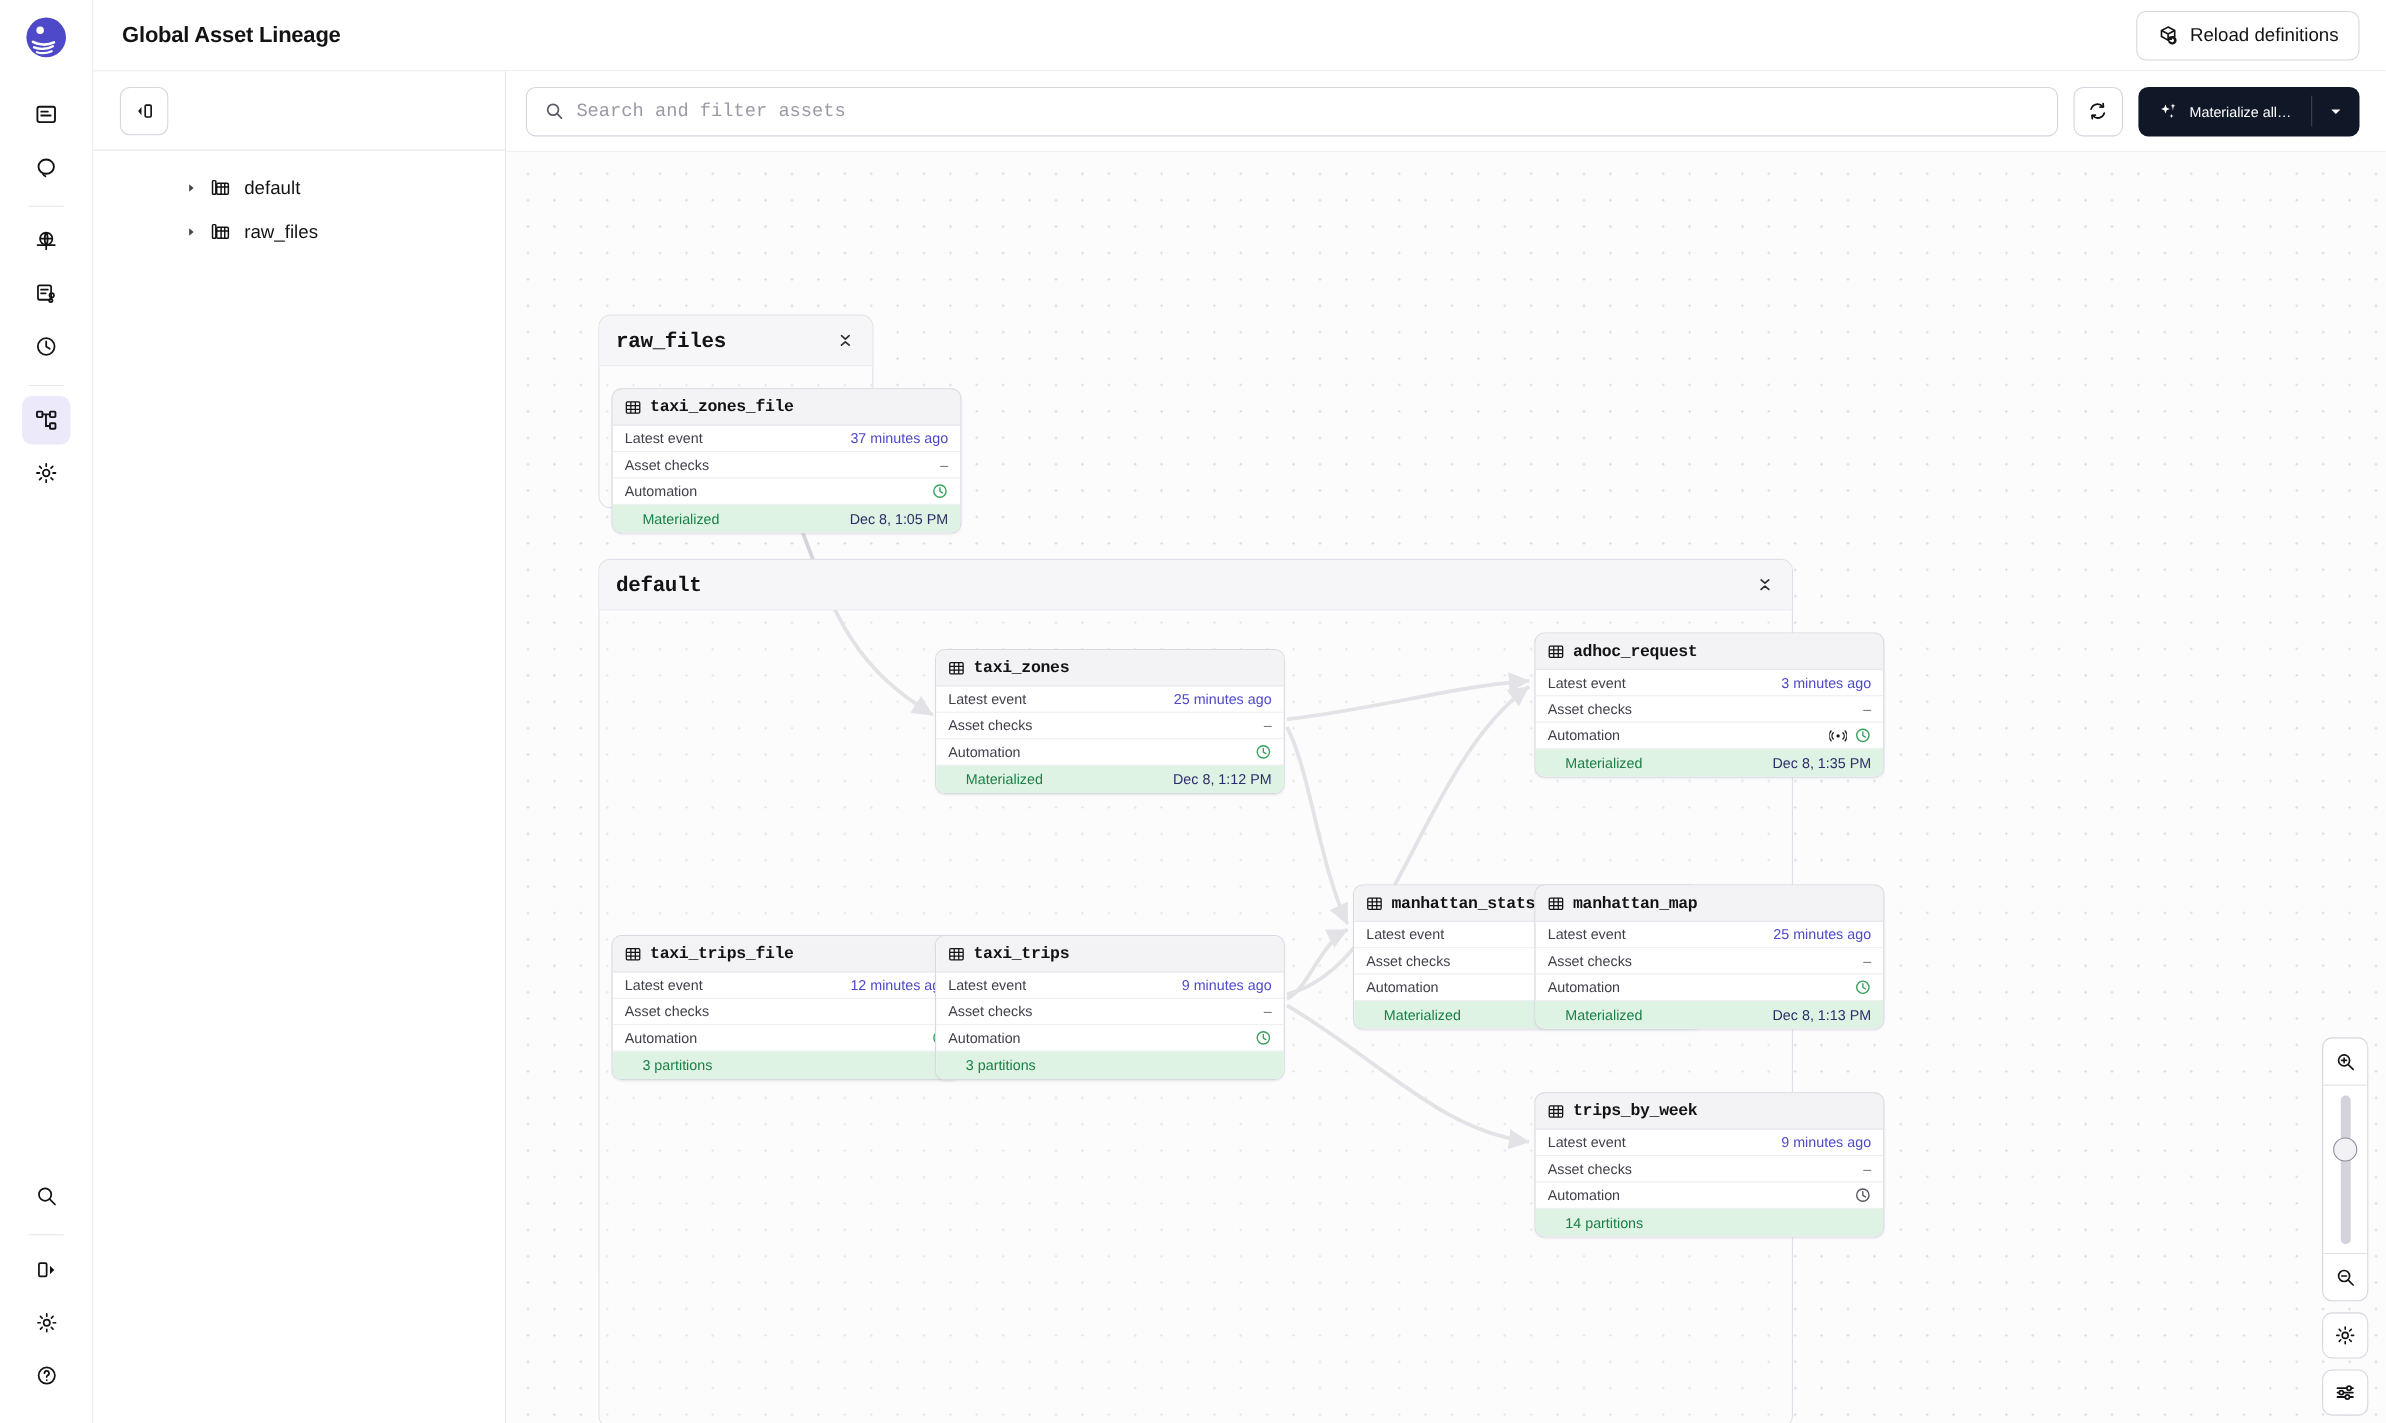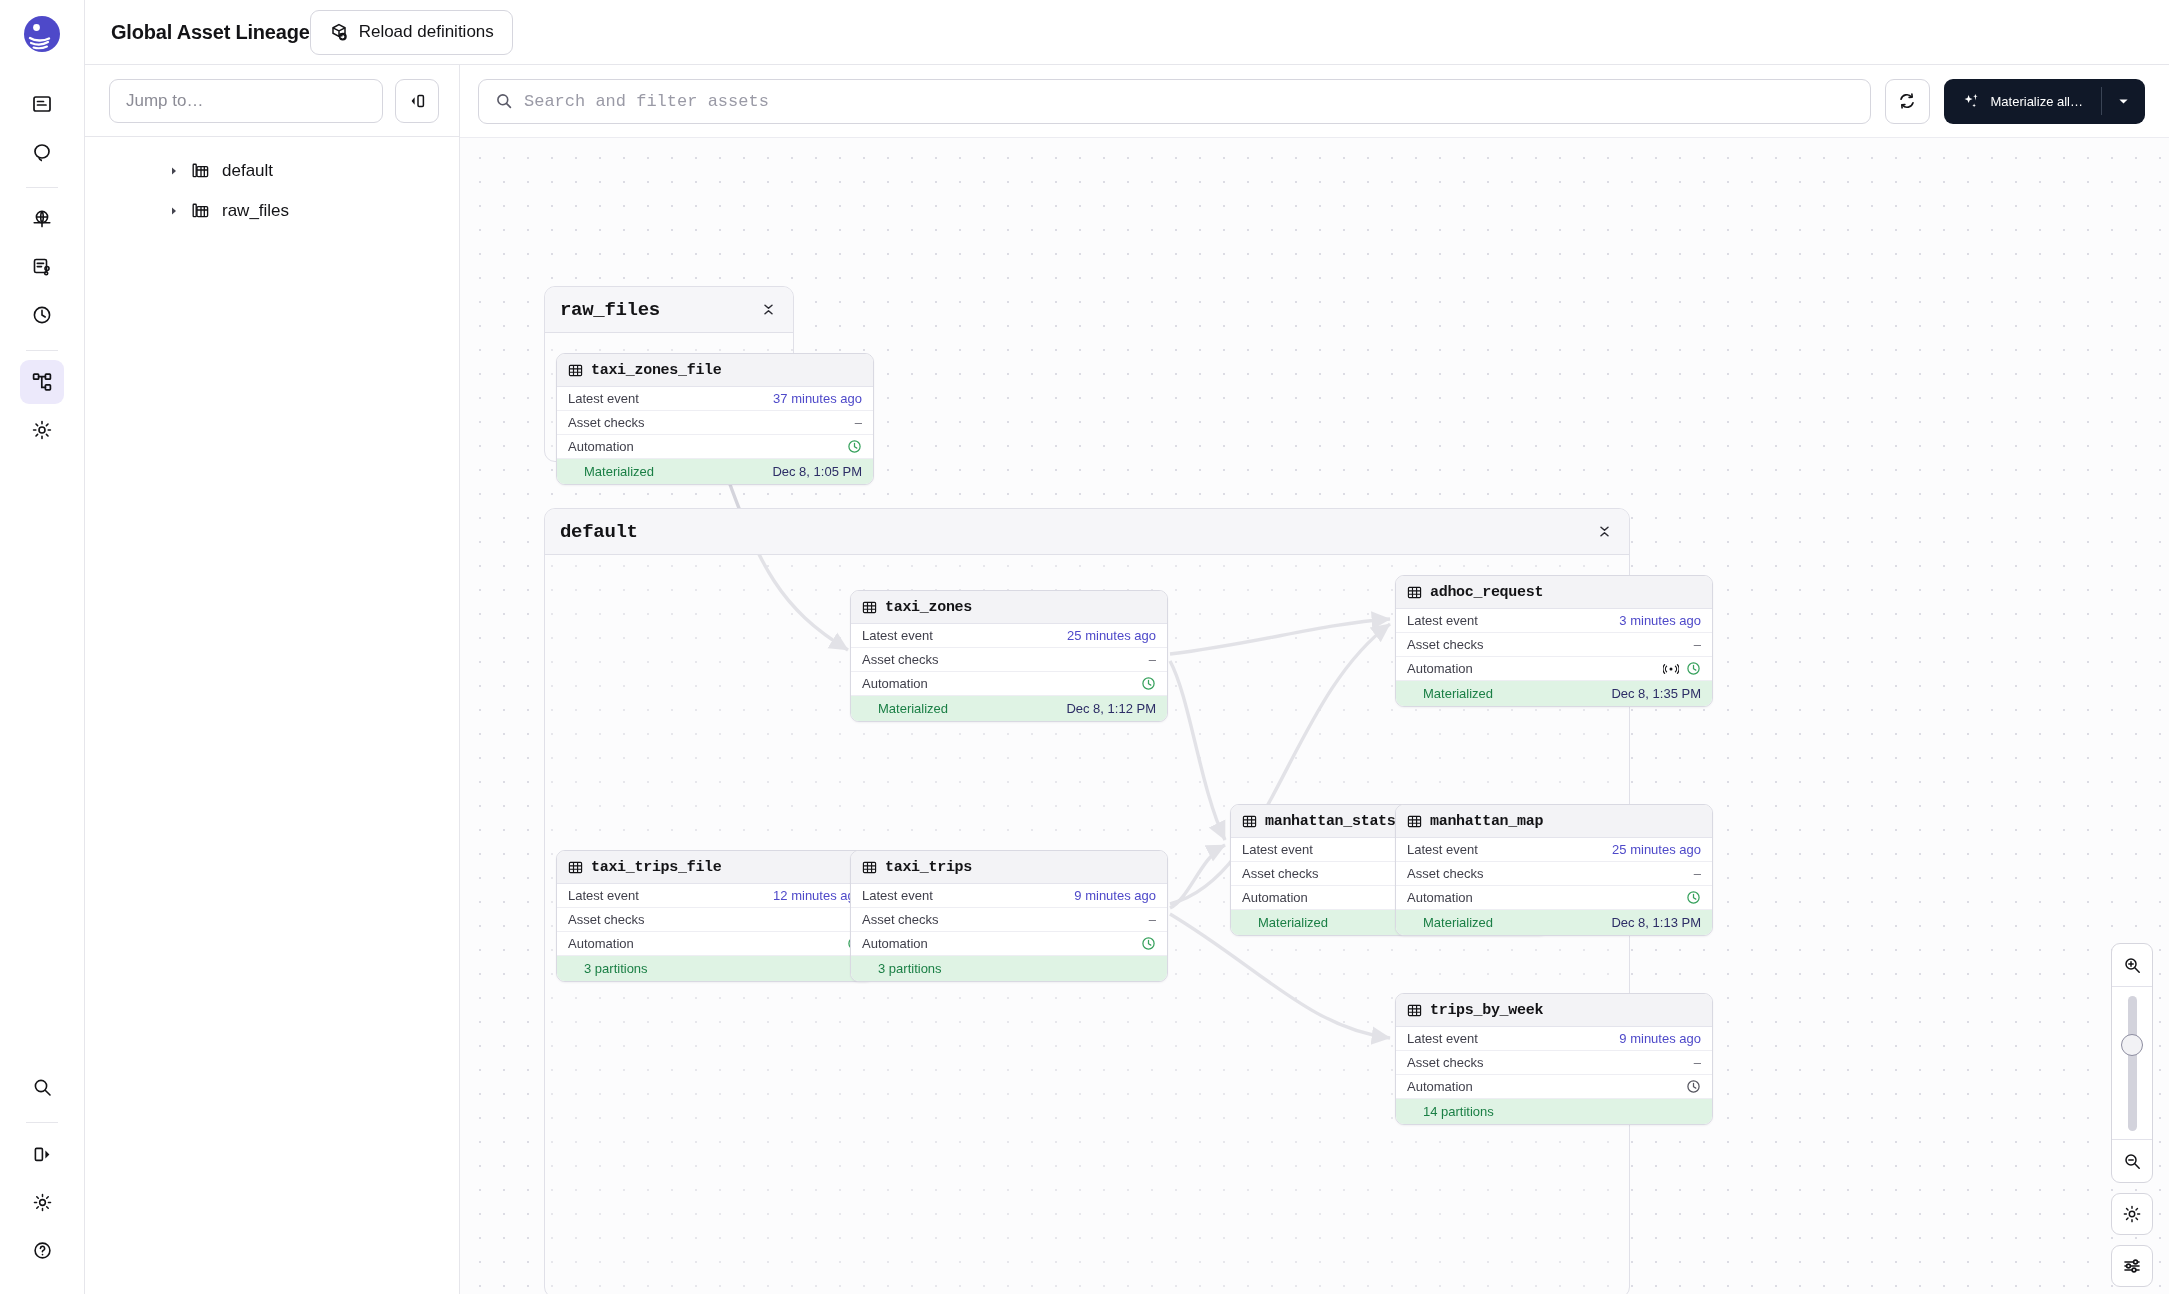--- a/index.html
+++ b/index.html
@@ -30,21 +30,21 @@
   .rail-sep { width: 32px; height: 1px; background: #e6e6eb; margin: 9px 0; }
   .rail-spacer { flex: 1 1 auto; }
   .rail-bottom { display:flex; flex-direction:column; align-items:center; padding-bottom: 18px; }
 
   
   .main { flex: 1 1 auto; display: flex; flex-direction: column; min-width: 0; }
 
   .topbar {
     height: 65px; flex: 0 0 65px;
     border-bottom: 1px solid #e6e6eb;
-    display: flex; align-items: center; justify-content: flex-start;
+    display: flex; align-items: center; justify-content: space-between;
     padding: 0 24px 0 26px; background: #fff;
   }
   .page-title { font-size: 20px; font-weight: 700; letter-spacing: -0.2px; color: #131316; }
   .btn-outline {
     height: 45px; border: 1px solid #d6d6de; border-radius: 9px;
     background: #fff; display: inline-flex; align-items: center; gap: 10px;
     padding: 0 18px; font-size: 17px; color: #131316; cursor: pointer;
     font-family: "Liberation Sans", sans-serif;
   }
 
@@ -337,21 +337,20 @@
           </svg>
         </span>
         <span>Reload definitions</span>
       </div>
     </div>
 
     <div class="content">
 
       <div class="leftpanel">
         <div class="leftpanel-top">
-          <input class="jumpto" placeholder="Jump to…" style="">
           <div class="collapse-btn">
             <span>
               <svg width="20" height="20" viewBox="0 0 20 20" fill="none" stroke="#131316" stroke-width="1.5">
                 <path d="M7.6 6.3L4.6 10l3 3.7z" fill="#131316" stroke="none"></path>
                 <rect x="11" y="4.6" width="5.4" height="10.8" rx="1.1"></rect>
               </svg>
             </span>
           </div>
         </div>
         <div class="tree">

